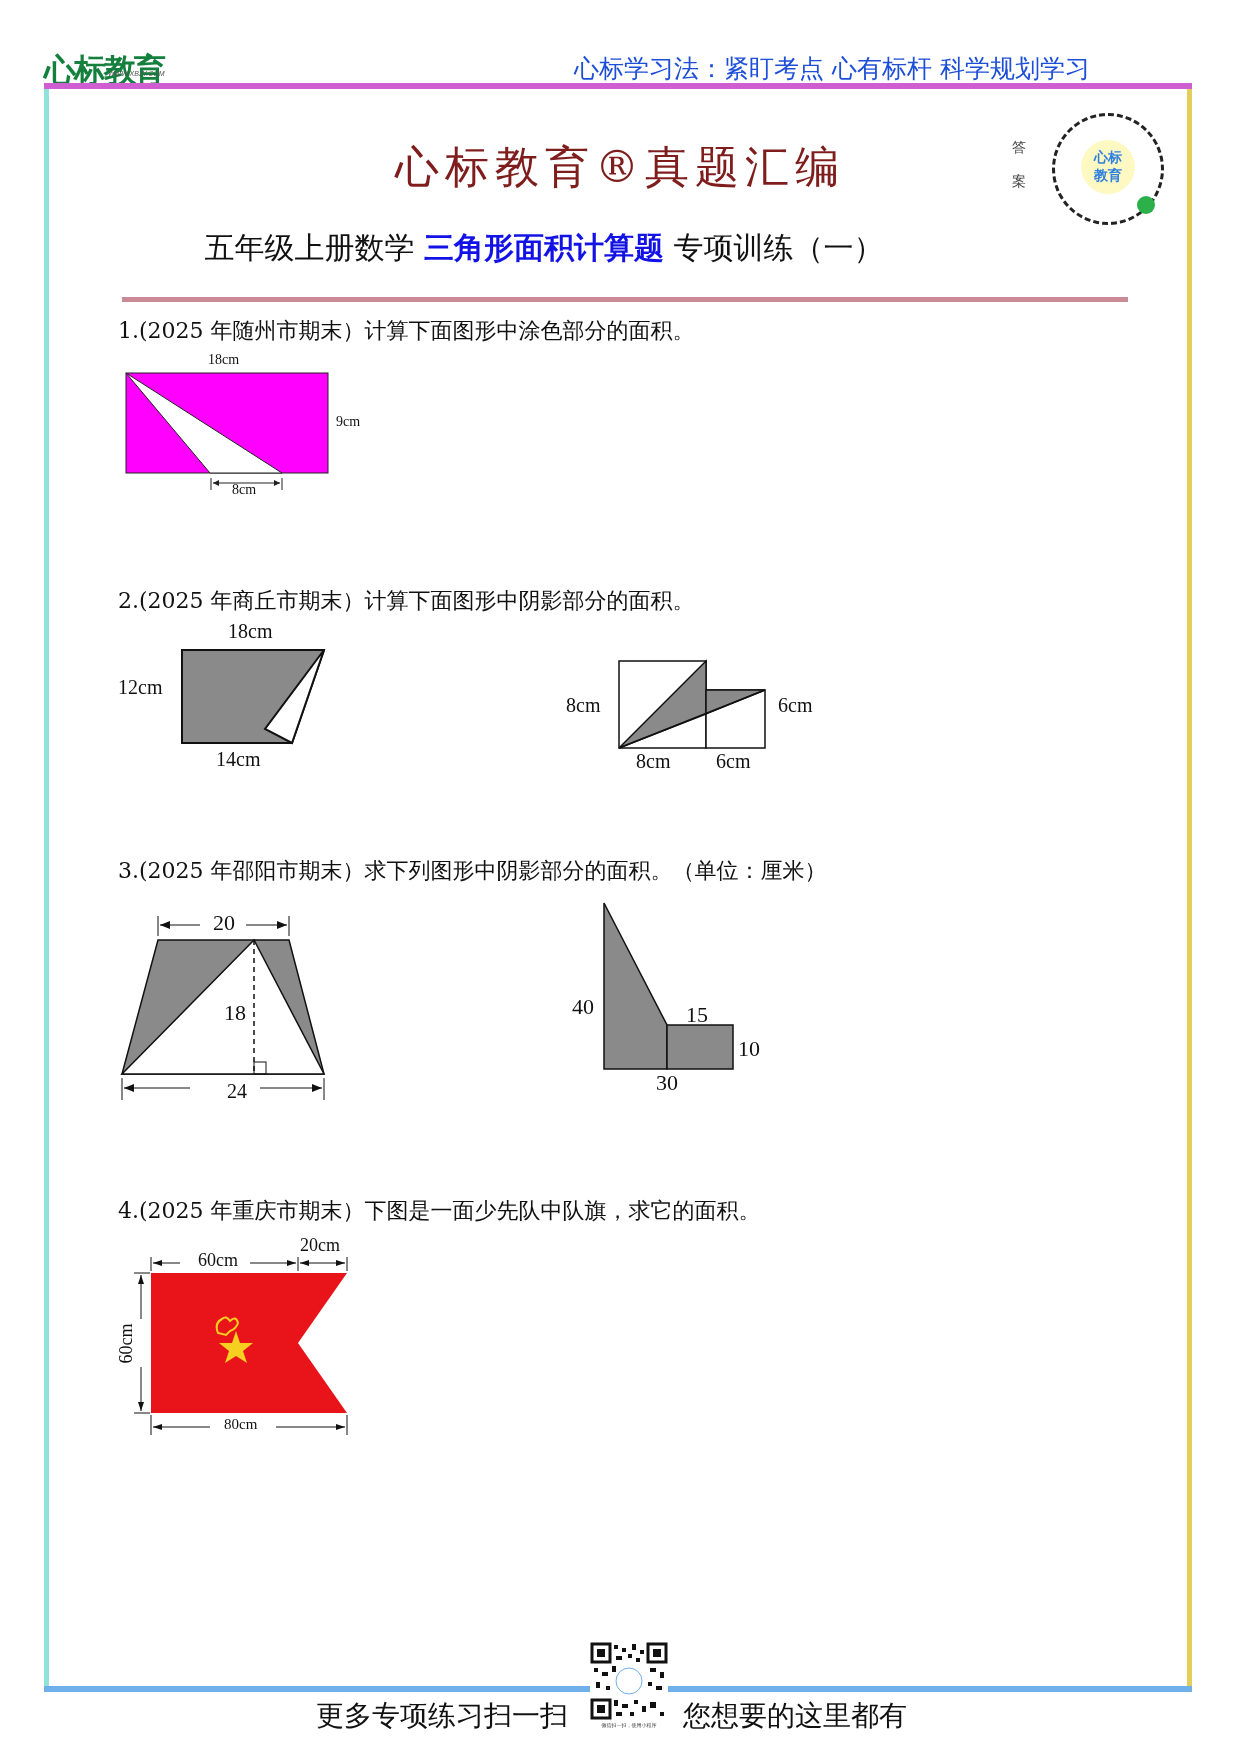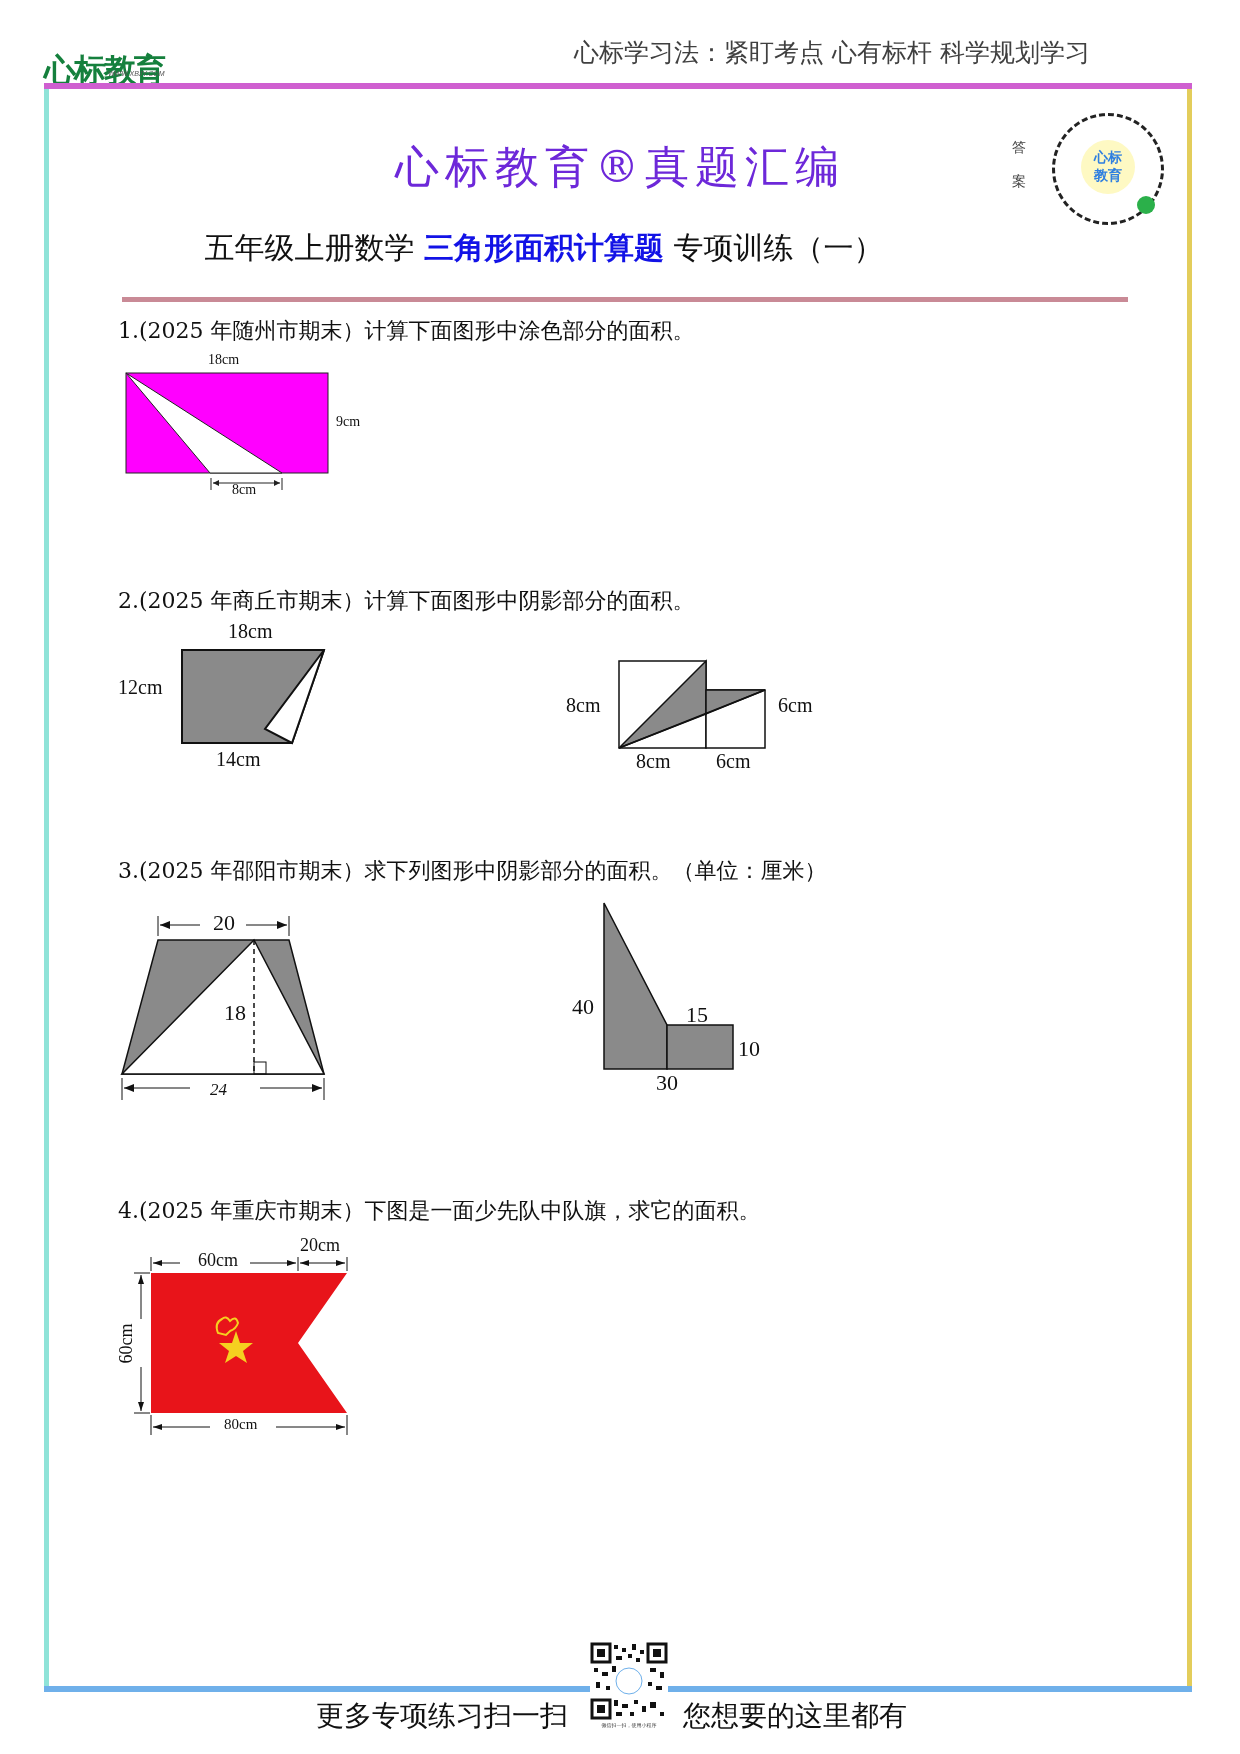--- a/index.html
+++ b/index.html
@@ -2,26 +2,26 @@
 <html><head>
 <meta charset="utf-8">
 <style>
   html, body { margin: 0; padding: 0; background: #ffffff; }
   body { width: 1240px; height: 1754px; position: relative; overflow: hidden; font-family: "DejaVu Serif", "Liberation Serif", serif; color: #111; }
   .abs { position: absolute; }
   
   .logo { left: 44px; top: 30px; width: 160px; height: 52px; }
   .logo-text { position: absolute; left: 0; top: 16px; font-family: "DejaVu Sans", sans-serif; font-weight: bold; font-size: 32px; color: #15803d; letter-spacing: -2px; line-height: 48px; }
   .logo-url { position: absolute; left: 64px; top: 40px; font-family: "Liberation Sans", sans-serif; font-style: italic; font-size: 7px; color: #555; }
-  .slogan { left: 574px; top: 36px; font-family: "DejaVu Serif", serif; font-size: 25px; color: #404040; white-space: nowrap; }
+  .slogan { left: 574px; top: 52px; font-family: "DejaVu Serif", serif; font-size: 25px; color: #1d4ed8; white-space: nowrap; }
   .bar-top { left: 44px; top: 83px; width: 1148px; height: 6px; background: #cf5fd0; }
   .bar-left { left: 44px; top: 89px; width: 5px; height: 1602px; background: #8fe3d8; }
   .bar-right { left: 1187px; top: 89px; width: 5px; height: 1602px; background: #e3cd5b; }
   .bar-bottom { left: 44px; top: 1686px; width: 1148px; height: 6px; background: #6fb0ea; }
-  .title { left: 0; width: 1240px; top: 138px; text-align: center; font-family: "DejaVu Serif", serif; font-size: 44px; letter-spacing: 6px; color: #6d28d9; }
+  .title { left: 0; width: 1240px; top: 138px; text-align: center; font-family: "DejaVu Serif", serif; font-size: 44px; letter-spacing: 6px; color: #7f1d1d; }
   .subtitle { left: 0; width: 1088px; top: 228px; text-align: center; font-family: "DejaVu Sans", sans-serif; font-size: 30px; color: #111; white-space: nowrap; }
   .subtitle .hl { color: #1212e6; font-weight: bold; }
   .answer-label { left: 1012px; top: 130px; font-family: "DejaVu Sans", sans-serif; font-size: 14px; color: #444; width: 16px; line-height: 34px; }
   .qr-round { left: 1052px; top: 113px; width: 112px; height: 112px; border-radius: 50%; border: 3px dashed #222; box-sizing: border-box; }
   .qr-round-inner { position: absolute; left: 26px; top: 24px; width: 54px; height: 54px; border-radius: 50%; background: #fef9c3; font-family: "DejaVu Sans", sans-serif; font-size: 14px; font-weight: bold; color: #2f7fe0; text-align: center; line-height: 18px; padding-top: 8px; box-sizing: border-box; }
   .qr-round-badge { position: absolute; right: 6px; bottom: 8px; width: 18px; height: 18px; border-radius: 50%; background: #2bb04a; }
   .rule { left: 122px; top: 297px; width: 1006px; height: 5px; background: #c98a96; }
   .q { left: 118px; font-family: "DejaVu Serif", serif; font-size: 22px; color: #111; white-space: nowrap; }
   .lbl { position: absolute; font-family: "Liberation Serif", serif; color: #111; white-space: nowrap; }
   
@@ -127,21 +127,21 @@
     <polygon points="177,15 167,11 167,19" fill="#111"></polygon>
     <line x1="12" y1="168" x2="12" y2="190" stroke="#111"></line>
     <line x1="214" y1="168" x2="214" y2="190" stroke="#111"></line>
     <line x1="14" y1="178" x2="80" y2="178" stroke="#111"></line>
     <line x1="150" y1="178" x2="212" y2="178" stroke="#111"></line>
     <polygon points="14,178 24,174 24,182" fill="#111"></polygon>
     <polygon points="212,178 202,174 202,182" fill="#111"></polygon>
   </svg>
   <span class="lbl" style="left:103px; top:0px; font-size:22px;">20</span>
   <span class="lbl" style="left:114px; top:90px; font-size:22px;">18</span>
-  <span class="lbl" style="left:100px; top:170px; font-size:17px;font-style:italic;">24</span>
+  <span class="lbl" style="left:117px; top:170px; font-size:20px;">24</span>
 </div>
 <div class="abs" style="left:560px; top:900px; width:250px; height:200px;">
   <svg width="250" height="200">
     <polygon points="44,3 44,169 107,169 107,125" fill="#8a8a8a" stroke="#111" stroke-width="1.5"></polygon>
     <rect x="107" y="125" width="66" height="44" fill="#8a8a8a" stroke="#111" stroke-width="1.5"></rect>
   </svg>
   <span class="lbl" style="left:12px; top:94px; font-size:22px;">40</span>
   <span class="lbl" style="left:126px; top:102px; font-size:22px;">15</span>
   <span class="lbl" style="left:178px; top:136px; font-size:22px;">10</span>
   <span class="lbl" style="left:96px; top:170px; font-size:22px;">30</span>

